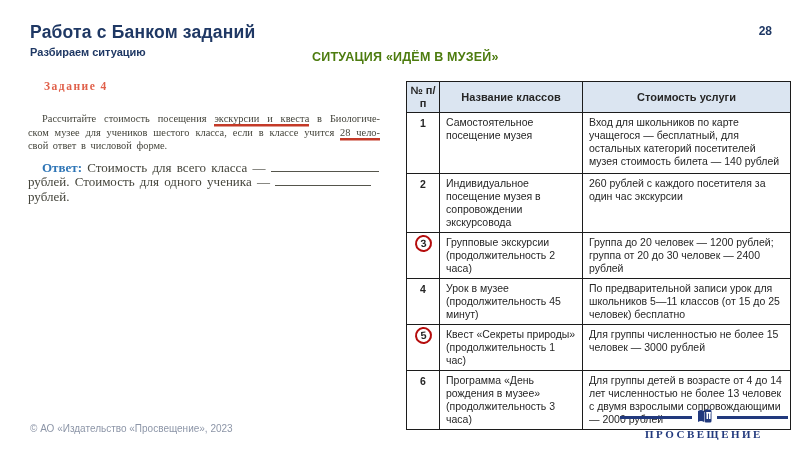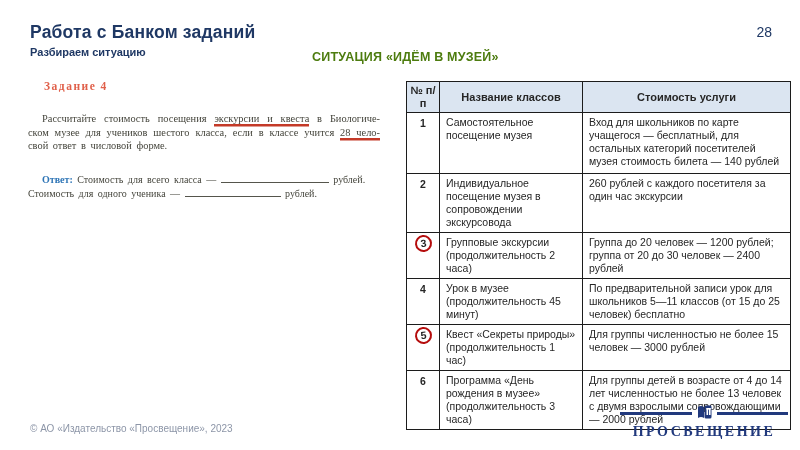--- a/index.html
+++ b/index.html
@@ -9,21 +9,21 @@
     background: #ffffff;
     position: relative;
     overflow: hidden;
     color: #262626;
   }
   .slide { position: absolute; inset: 0; background: #fff; }
 
   
   .page-num {
     position: absolute; top: 24px; right: 28px;
-    font-size: 14px; font-weight: normal; color: #1f3864;
+    font-size: 12px; font-weight: bold; color: #1f3864;
   }
   .title {
     position: absolute; left: 30px; top: 22px;
     font-size: 17.5px; font-weight: bold; color: #1f3864;
     letter-spacing: 0.2px;
   }
   .subtitle {
     position: absolute; left: 30px; top: 46px;
     font-size: 11px; font-weight: bold; color: #1f3864;
   }
@@ -44,21 +44,21 @@
     letter-spacing: 1.5px; margin-left: 16px; margin-bottom: 20px;
   }
   .task-text { font-size: 10.4px; line-height: 13.6px; word-spacing: 2px; }
   .tline { text-align: justify; text-align-last: justify; white-space: nowrap; }
   .tline.last { text-align-last: left; white-space: normal; }
   .indent { display: inline-block; width: 14px; }
   .redline {
     box-shadow: 0 2.5px 0 0 #c43a28;
     display: inline;
   }
-  .answer { margin-top: 20px; font-size: 10px; line-height: 14.5px; word-spacing: 2px; }
+  .answer { margin-top: 8px; font-size: 13px; line-height: 14.5px; word-spacing: 2px; }
   .ans-label { color: #2e75b6; font-weight: bold; display: inline-block; margin-left: 14px; }
   .blank {
     display: inline-block; height: 9px; border-bottom: 1.2px solid #55554c;
     vertical-align: baseline;
   }
   .blank.b1 { width: 108px; }
   .blank.b2 { width: 96px; }
 
   
   .svc-table {
@@ -103,21 +103,21 @@
     font-size: 10px; color: #8d96a8;
   }
   .logo {
     position: absolute; right: 12px; bottom: 10px; width: 168px;
     text-align: center; color: #21397d;
   }
   .logo-top { display: flex; align-items: center; justify-content: center; gap: 5px; }
   .logo-rule { flex: 1; height: 2.6px; background: #21397d; }
   .logo-glyph { width: 15px; height: 17px; flex: 0 0 auto; }
   .logo-text {
-    margin-top: 2px; font-size: 14px; font-weight: bold;
+    margin-top: 2px; font-size: 11px; font-weight: bold;
     letter-spacing: 2.5px; font-family: "Liberation Serif", serif;
   }
 </style>
 </head>
 <body>
 
 <div class="slide">
 
   <div class="page-num">28</div>
   <div class="title">Работа с Банком заданий</div>

